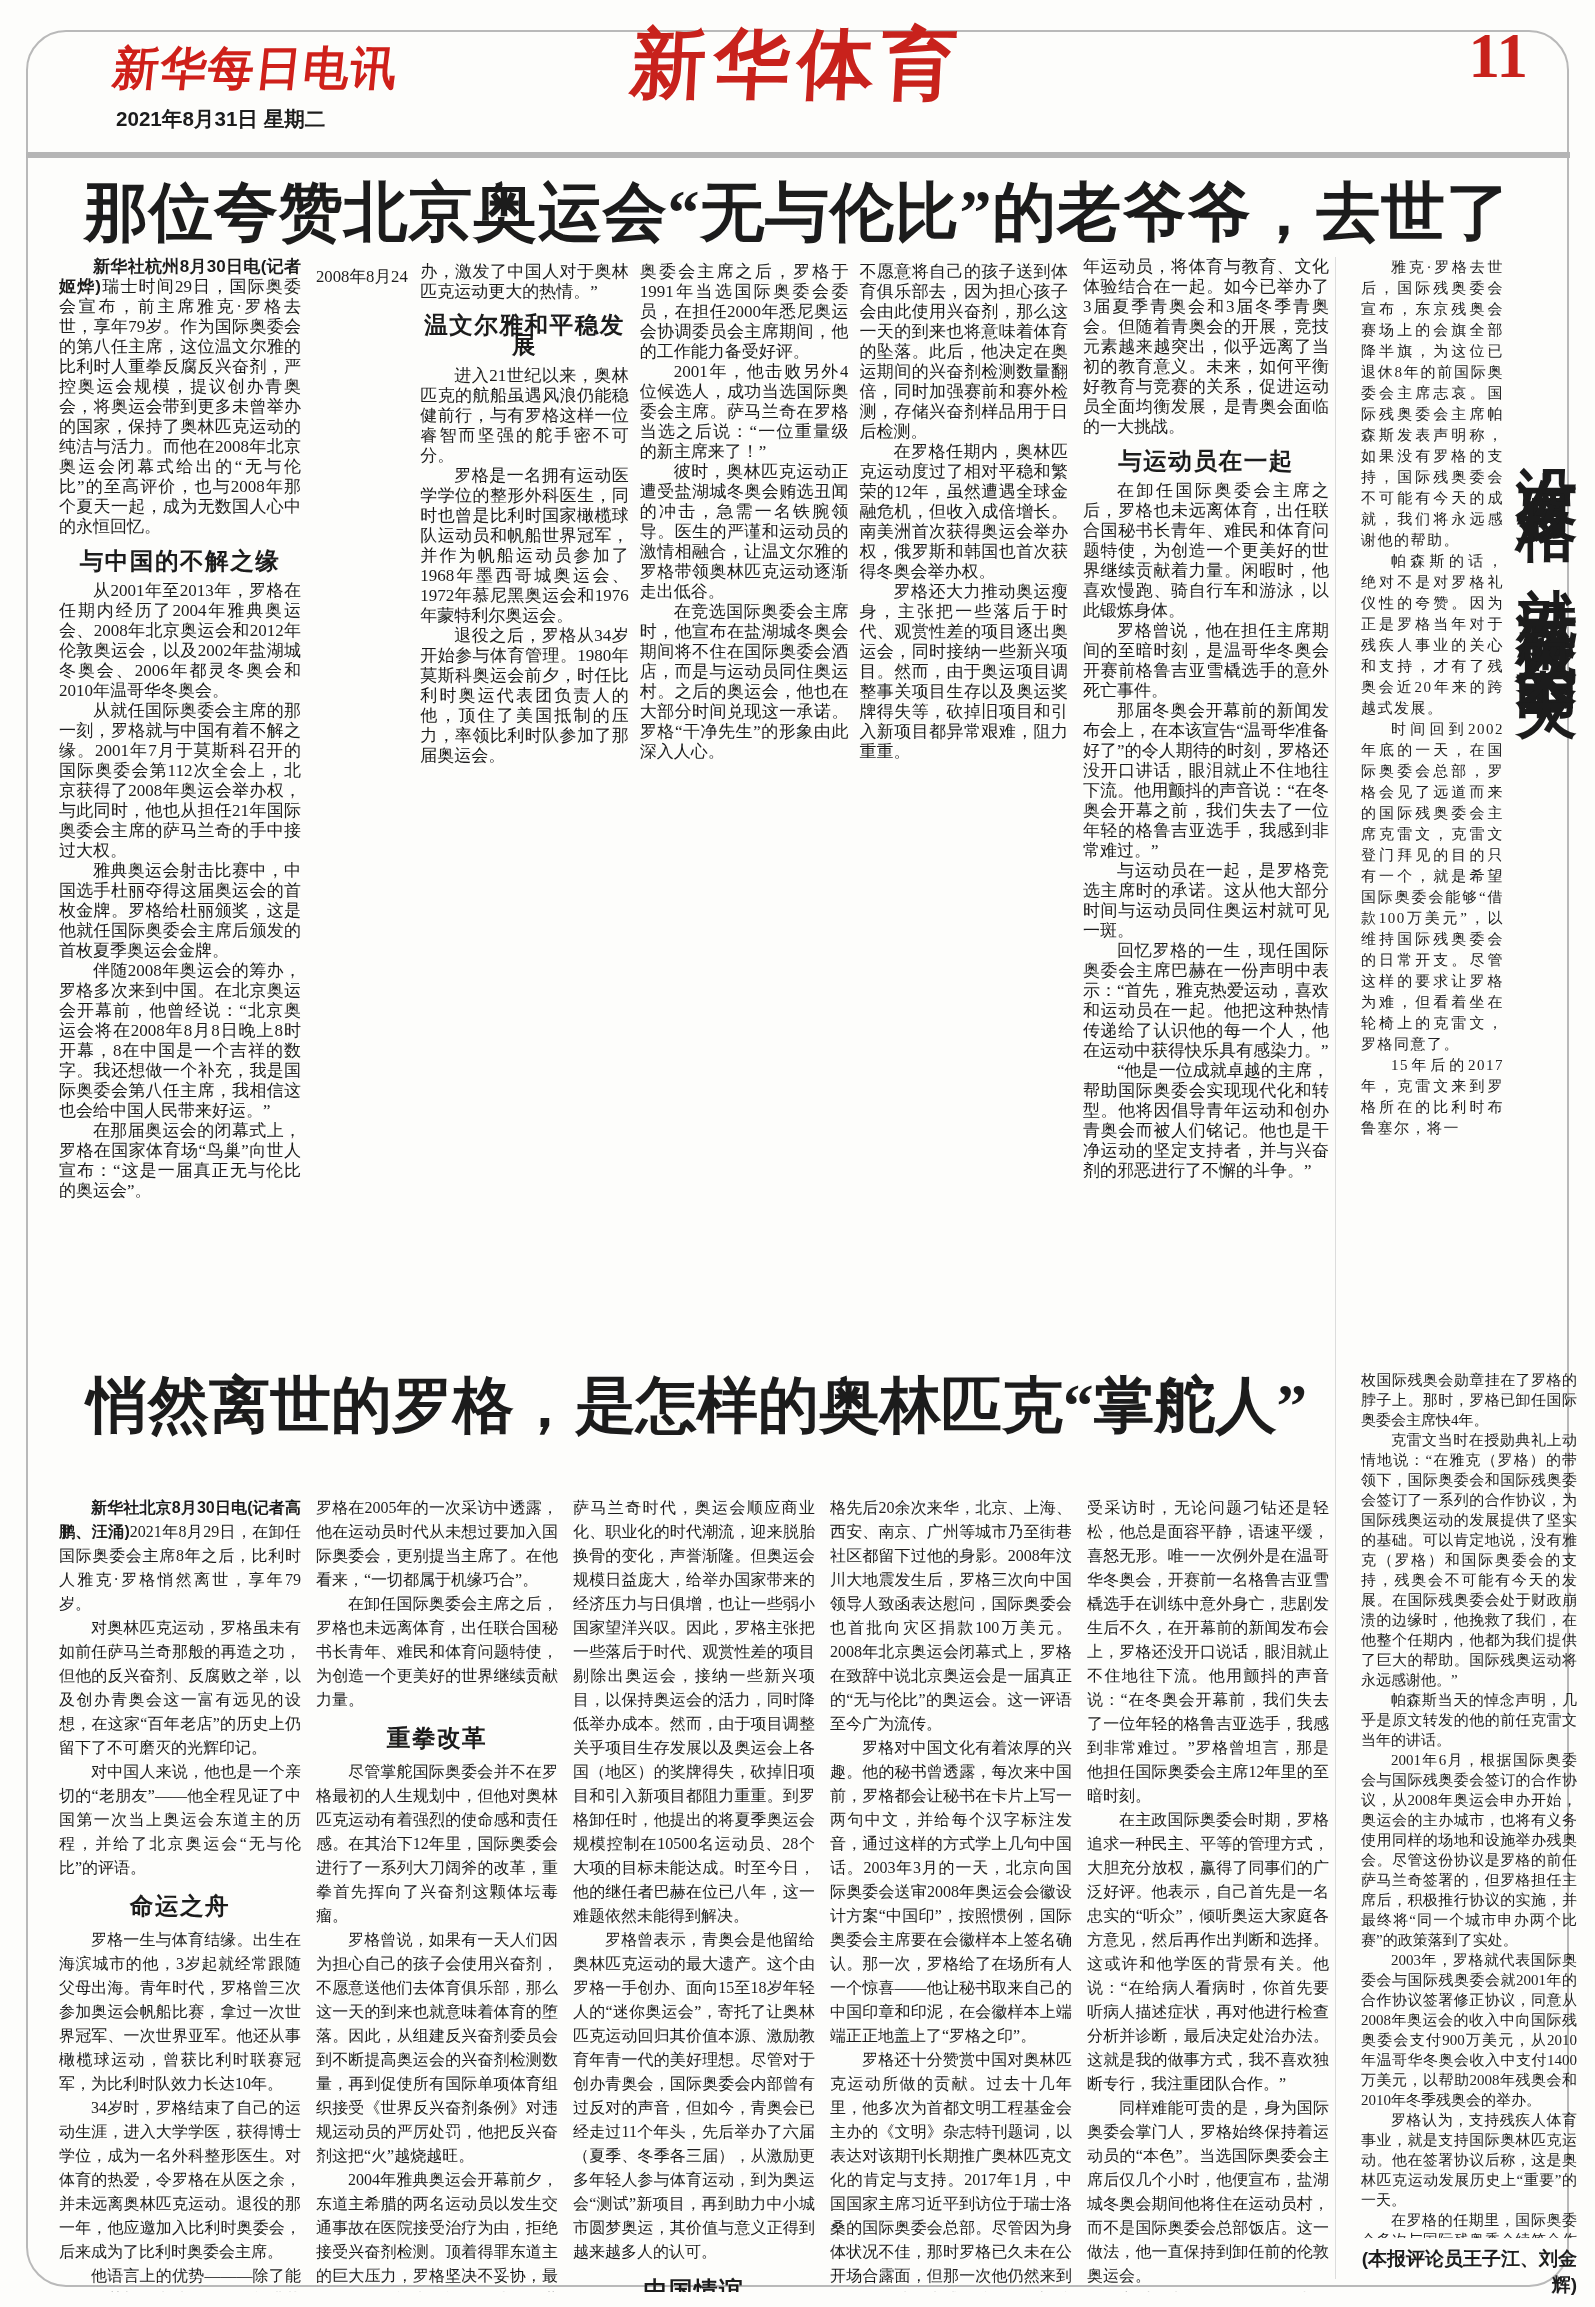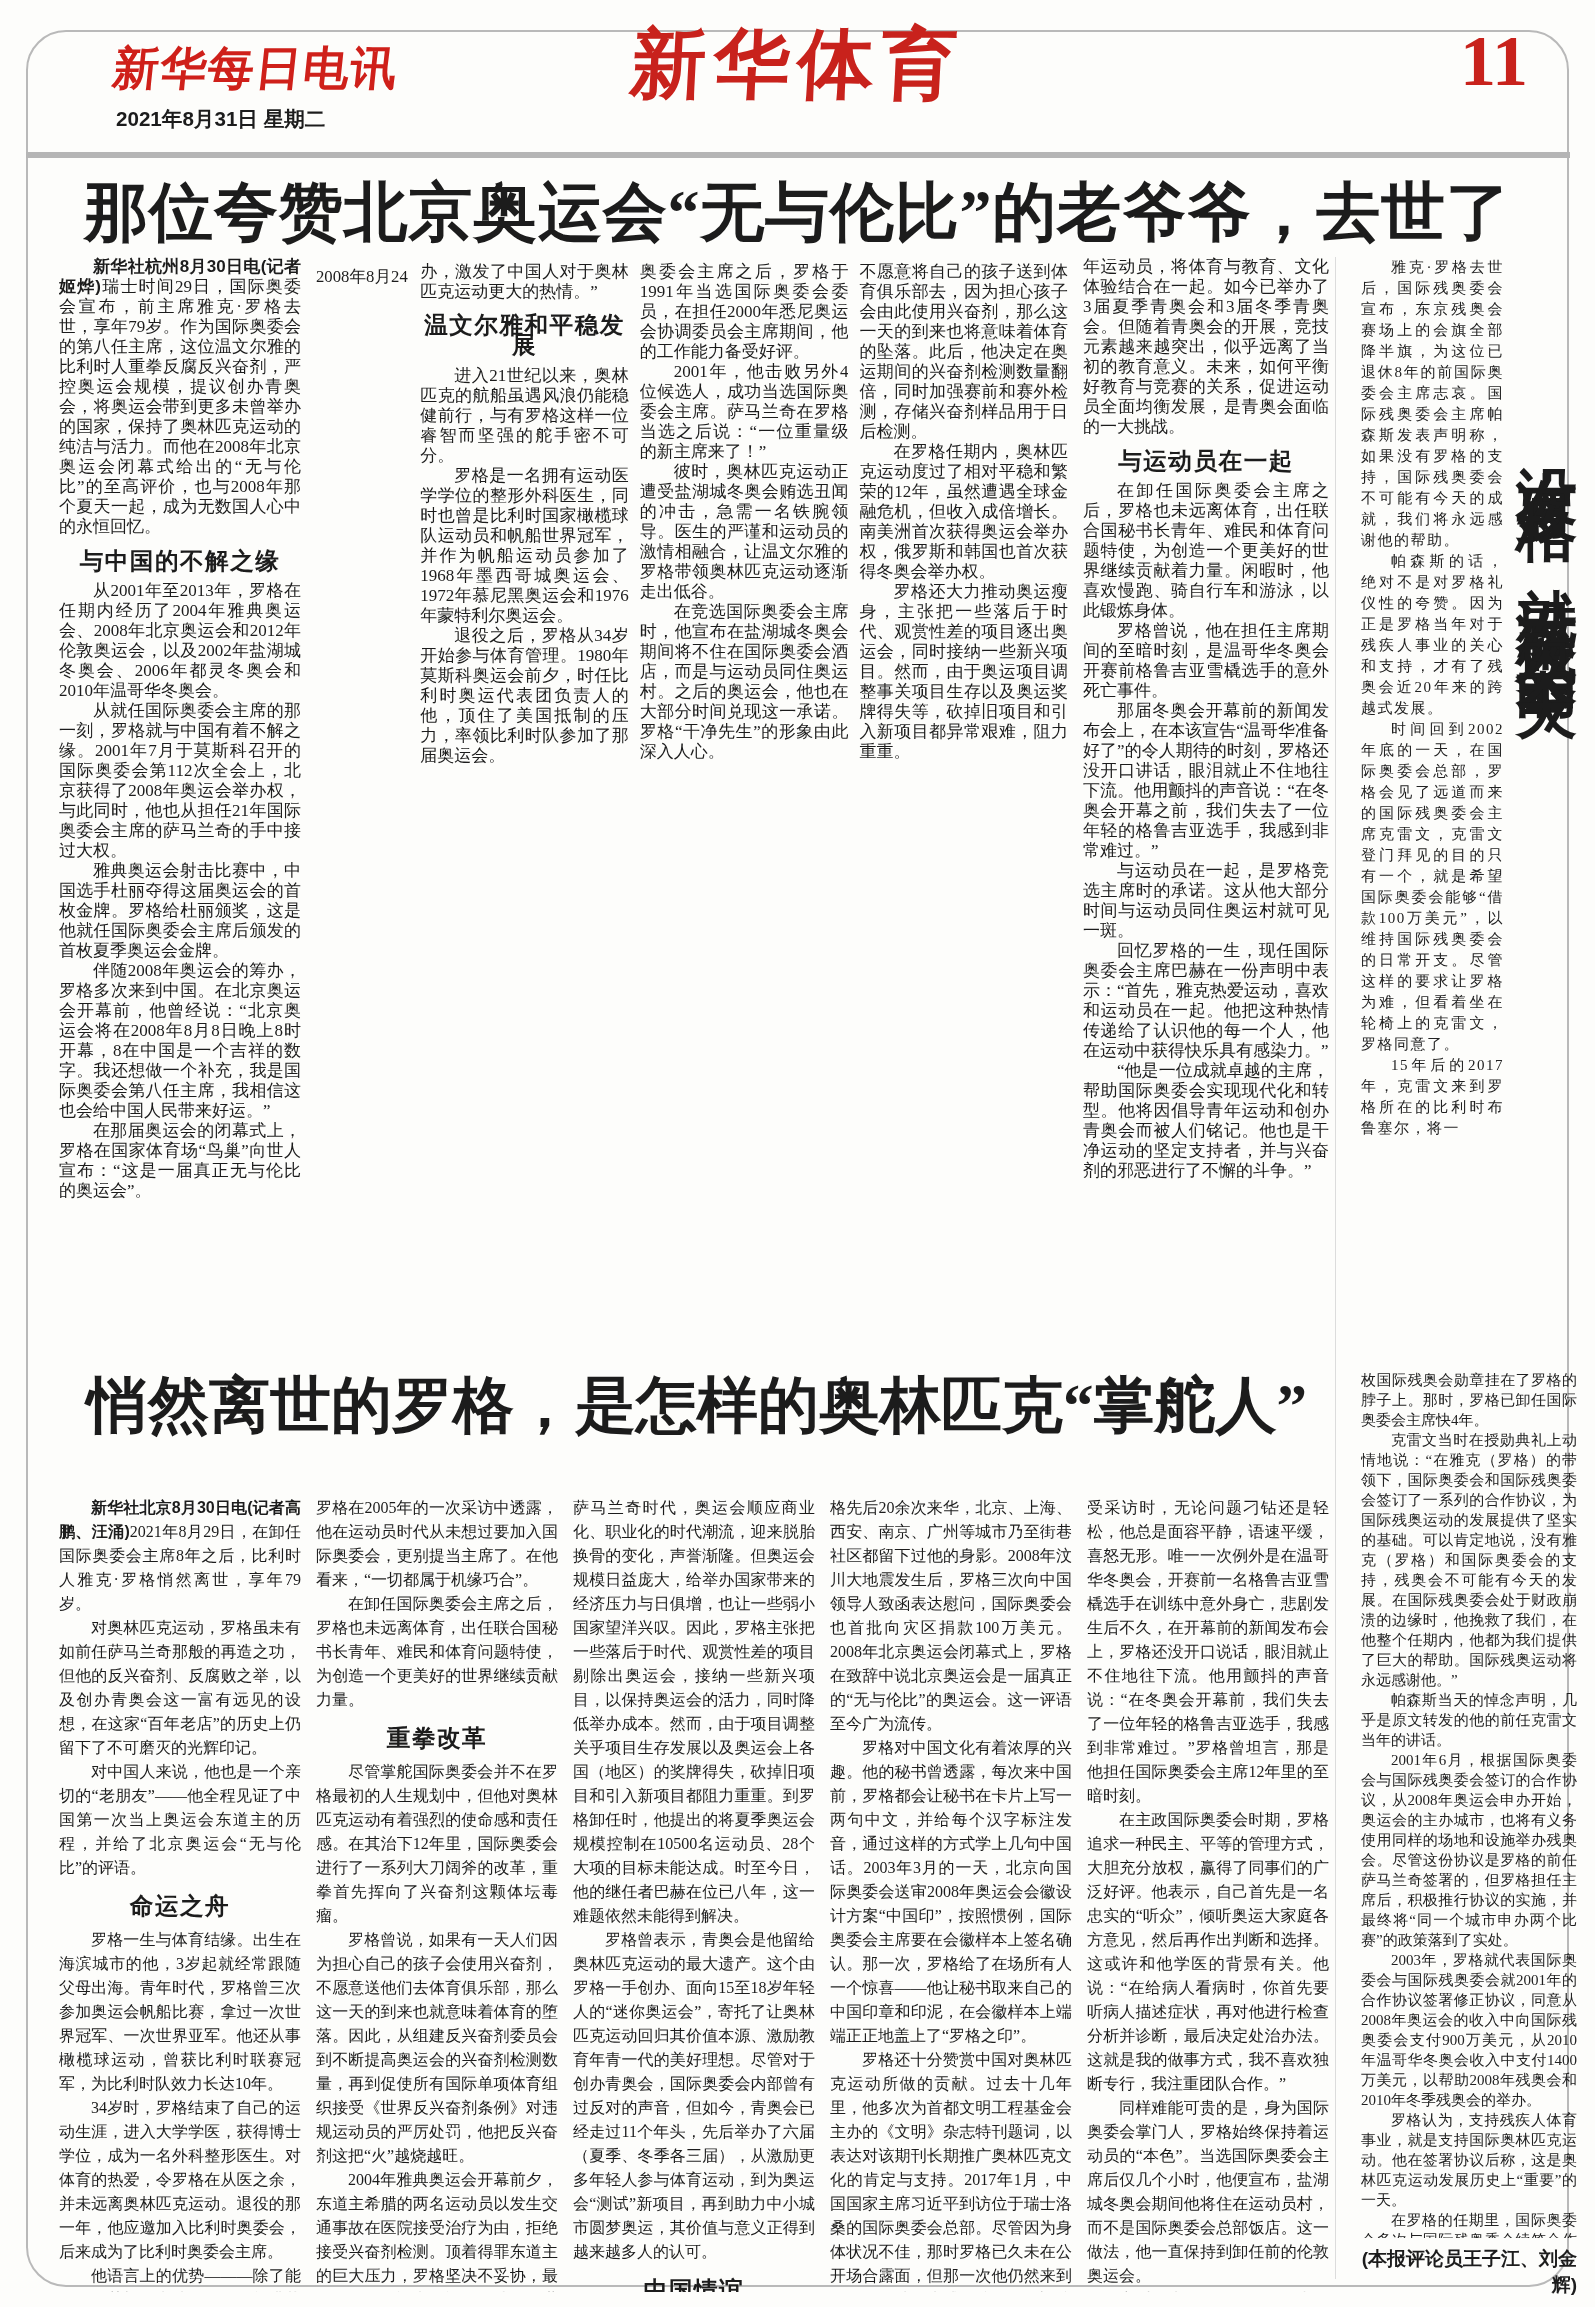--- a/index.html
+++ b/index.html
@@ -7,21 +7,21 @@
         font-family:"Liberation Serif","DejaVu Serif",serif;color:#1c1c1c;}
   .frame{position:absolute;left:26px;top:30px;width:1539px;height:2253px;
          border:2.3px solid #b9b9b9;border-radius:40px;pointer-events:none;}
   .header-rule{position:absolute;left:26px;top:152px;width:1544px;height:6px;background:#b5b5b5;}
   .logo{position:absolute;left:113px;top:38px;font-size:46px;color:#cf201a;font-weight:900;
         transform:skewX(-6deg);letter-spacing:1.5px;}
   .date{position:absolute;left:116px;top:105px;font-size:20.6px;font-weight:700;
         font-family:"Liberation Sans",sans-serif;}
   .section-title{position:absolute;left:0;right:0;top:13.7px;text-align:center;font-size:76px;
         color:#c8221c;font-weight:900;letter-spacing:7.6px;transform:skewX(-3deg);}
-  .page-num{position:absolute;right:67px;top:20px;font-size:72px;color:#c8221c;font-weight:900;}
+  .page-num{position:absolute;right:67px;top:20px;font-size:63px;color:#c8221c;font-weight:900;}
   .headline1{position:absolute;left:65px;top:169px;width:1465px;text-align:center;font-size:64px;
         font-weight:900;letter-spacing:0.8px;white-space:nowrap;}
   .headline2{position:absolute;left:65px;top:1365px;width:1264px;text-align:center;font-size:61px;
         font-weight:900;white-space:nowrap;}
   .a1{position:absolute;left:59px;top:257px;width:1270px;height:1235px;display:flex;gap:15px;}
   .a1col1{width:242px;overflow:hidden;}
   .a1mid{width:752px;display:flex;flex-direction:row;}
   .a1col5{flex:1;overflow:hidden;font-size:16px;line-height:25.5px;}
   .undercols{display:flex;gap:11px;height:566px;overflow:hidden;margin-top:4.6px;}
   .undercols>div{flex:1;overflow:hidden;}

